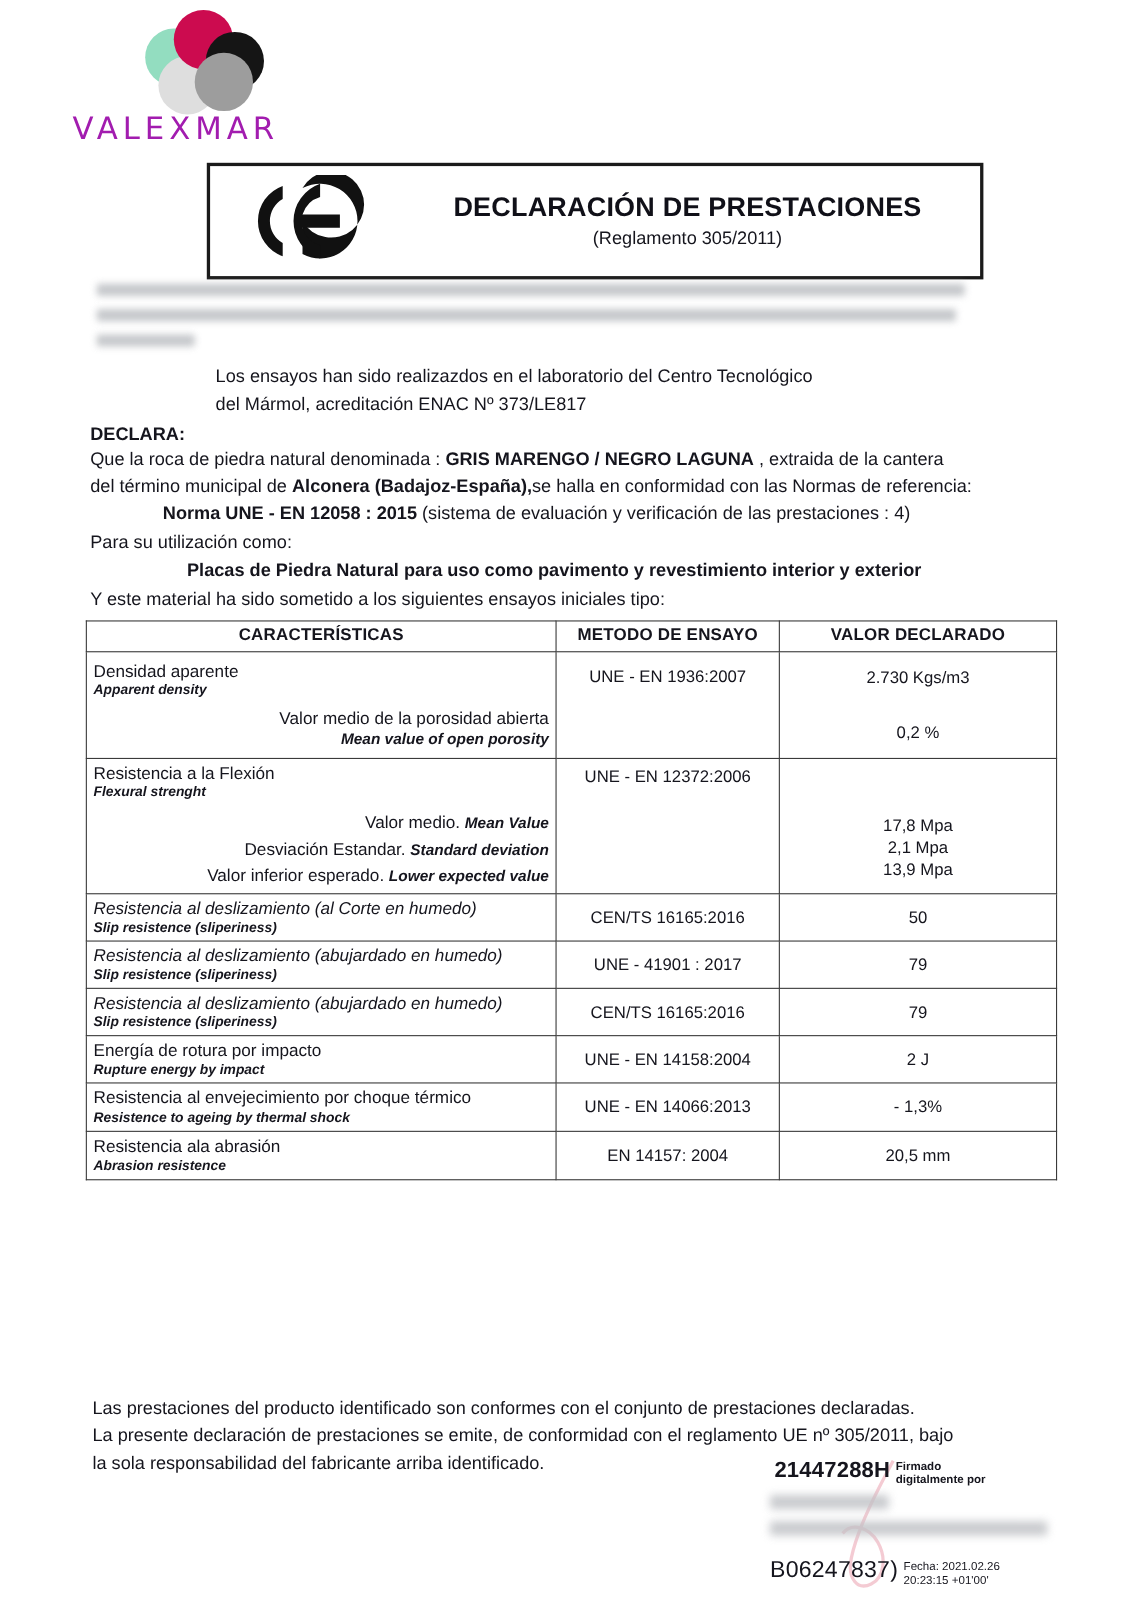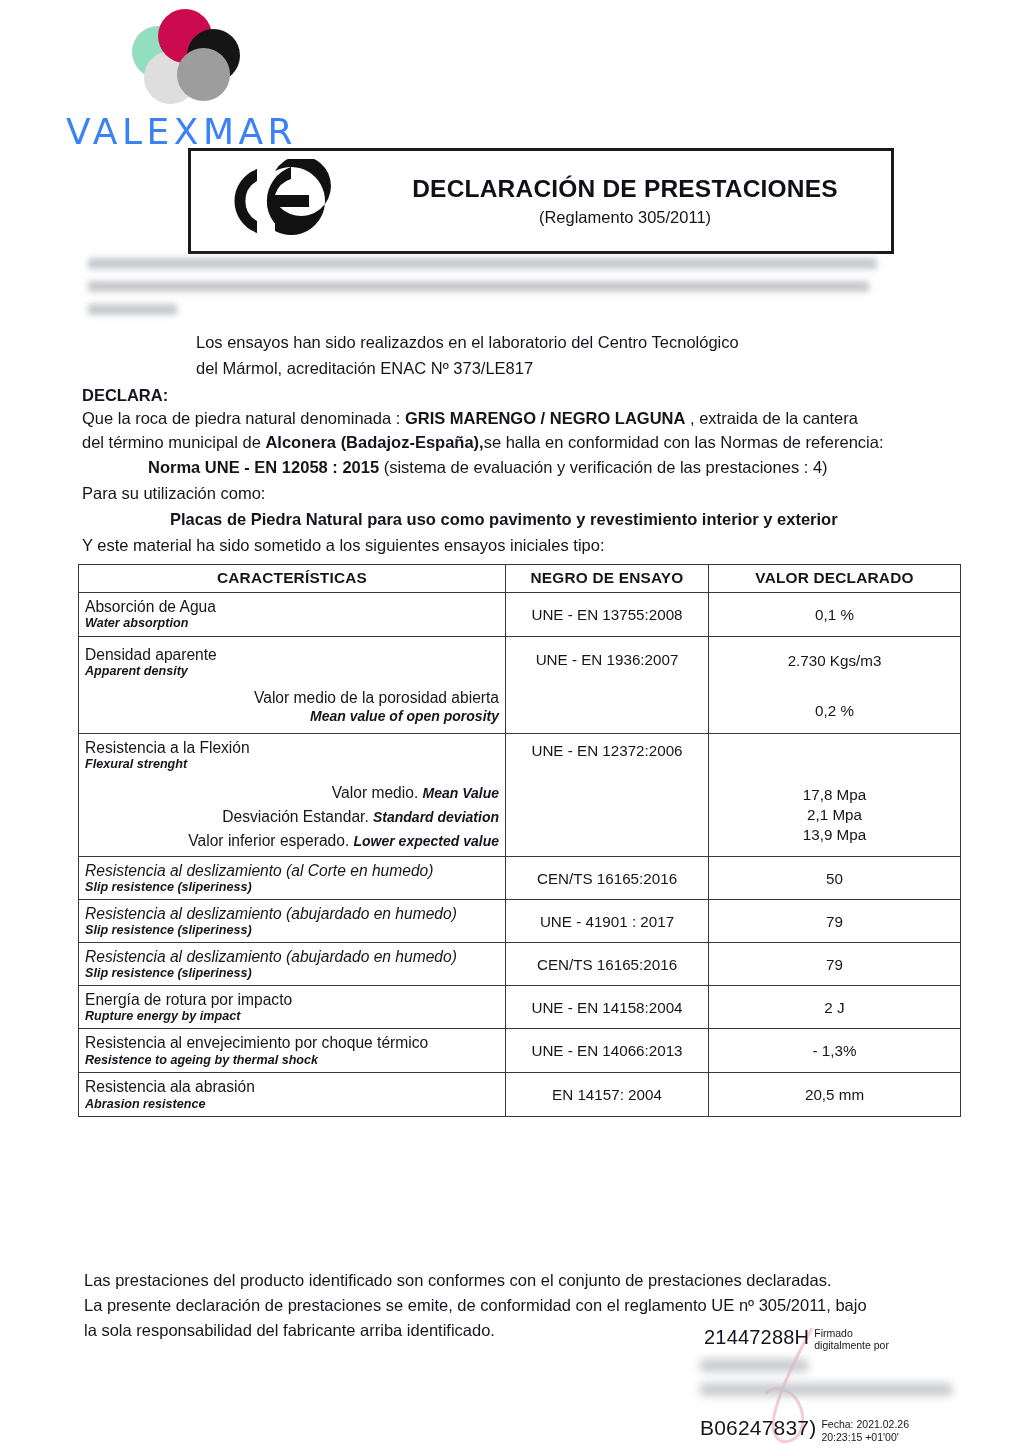--- a/index.html
+++ b/index.html
@@ -29,24 +29,24 @@
     position: absolute;
     border-radius: 50%;
   }
   #c-green  { width: 52px; height: 52px; left: 2px;  top: 22px; background: #93ddc0; }
   #c-red    { width: 54px; height: 54px; left: 28px; top: 5px;  background: #cc0b4f; }
   #c-black  { width: 53px; height: 53px; left: 57px; top: 25px; background: #151515; }
   #c-gray   { width: 53px; height: 53px; left: 47px; top: 44px; background: #9d9d9d; }
   #c-ltgray { width: 53px; height: 53px; left: 14px; top: 47px; background: #dedede; }
 
   #logo-word {
-    margin-top: 15px;
-    font-size: 36px;
+    margin-top: 4px;
+    font-size: 28px;
     letter-spacing: 4.5px;
-    color: #3b82f6;
+    color: #a21caf;
     font-weight: 400;
     font-family: "DejaVu Sans", sans-serif;
     padding-left: 4px;
   }
 
   
   #ce-box {
     position: absolute; left: 188px; top: 148px;
     width: 706px; height: 106px;
     border: 3px solid #1a1a1a;
@@ -150,21 +150,21 @@
   
   #foot1 { left: 84px; top: 1272px; }
   #foot2 { left: 84px; top: 1297px; }
   #foot3 { left: 84px; top: 1322px; }
 
   
   #sig-block {
     position: absolute; left: 700px; top: 1326px;
     width: 324px; height: 124px;
   }
-  #sig-row1 { position: absolute; left: 4px; top: 0px; display: flex; align-items: flex-start; }
+  #sig-row1 { position: absolute; left: 4px; top: 0px; display: flex; align-items: flex-start; font-weight: bold; }
   #sig-id1 { font-size: 20px; color: #15151d; letter-spacing: .2px; }
   #sig-lab1 { font-size: 10.5px; line-height: 1.18; margin-left: 5px; margin-top: 1px; color: #15151d; }
 
   #sig-blur { position: absolute; left: 0px; top: 33px; width: 300px; height: 52px; }
   #sig-blur .sb {
     background: #c0c2c6; filter: blur(4px); opacity: .85;
     border-radius: 2px; margin-bottom: 11px;
   }
   #sb1 { width: 36%; height: 13px; }
   #sb2 { width: 84%; height: 13px; }
@@ -230,35 +230,27 @@
 
 <table id="tbl">
   <colgroup>
       <col class="c1">
       <col class="c2">
       <col class="c3">
     </colgroup>
   <thead>
     <tr>
       <th>CARACTERÍSTICAS</th>
-      <th>NEGRO DE ENSAYO</th>
+      <th>METODO DE ENSAYO</th>
       <th>VALOR DECLARADO</th>
     </tr>
   </thead>
   <tbody>
 
 
-    <tr style="height:44px">
-      <td>
-        <span class="es">Absorción de Agua</span>
-        <span class="en">Water absorption</span>
-      </td>
-      <td class="mid">UNE - EN 13755:2008</td>
-      <td class="valcell">0,1 %</td>
-    </tr>
 
     <tr style="height:97px">
       <td>
         <span class="es">Densidad aparente</span>
         <span class="en">Apparent density</span>
         <div class="rt" style="margin-top:10px">
           <span class="sub-es">Valor medio de la porosidad abierta</span>
         </div>
         <div class="rt">
           <span class="sub-en">Mean value of open porosity</span>

